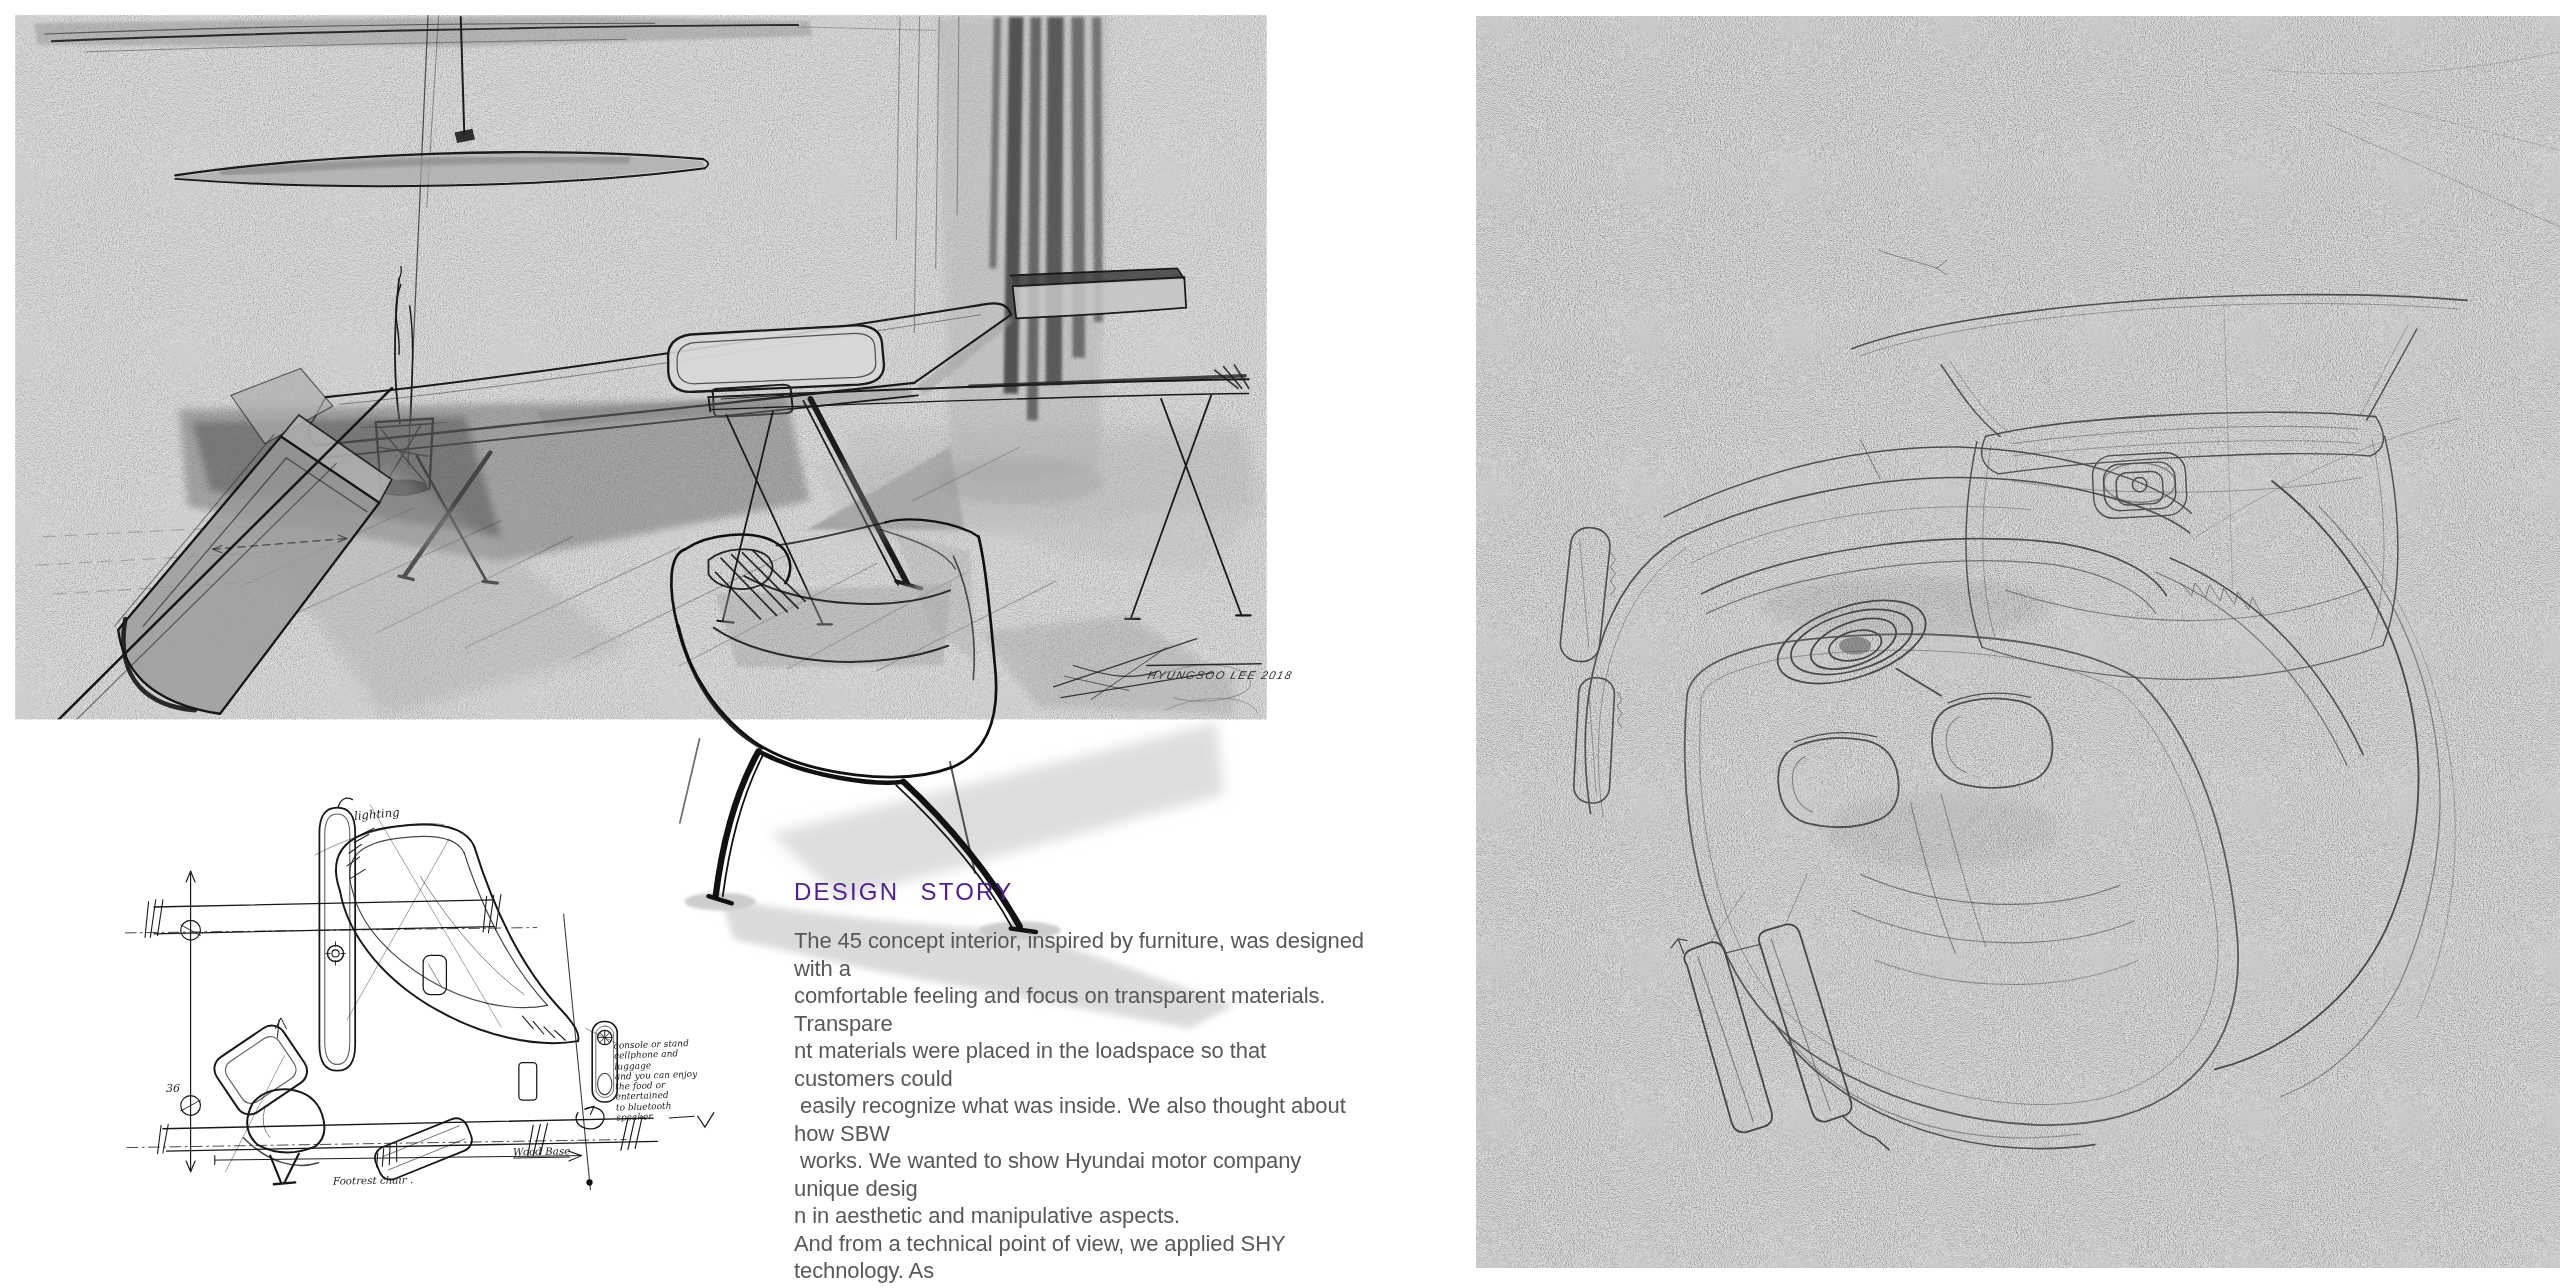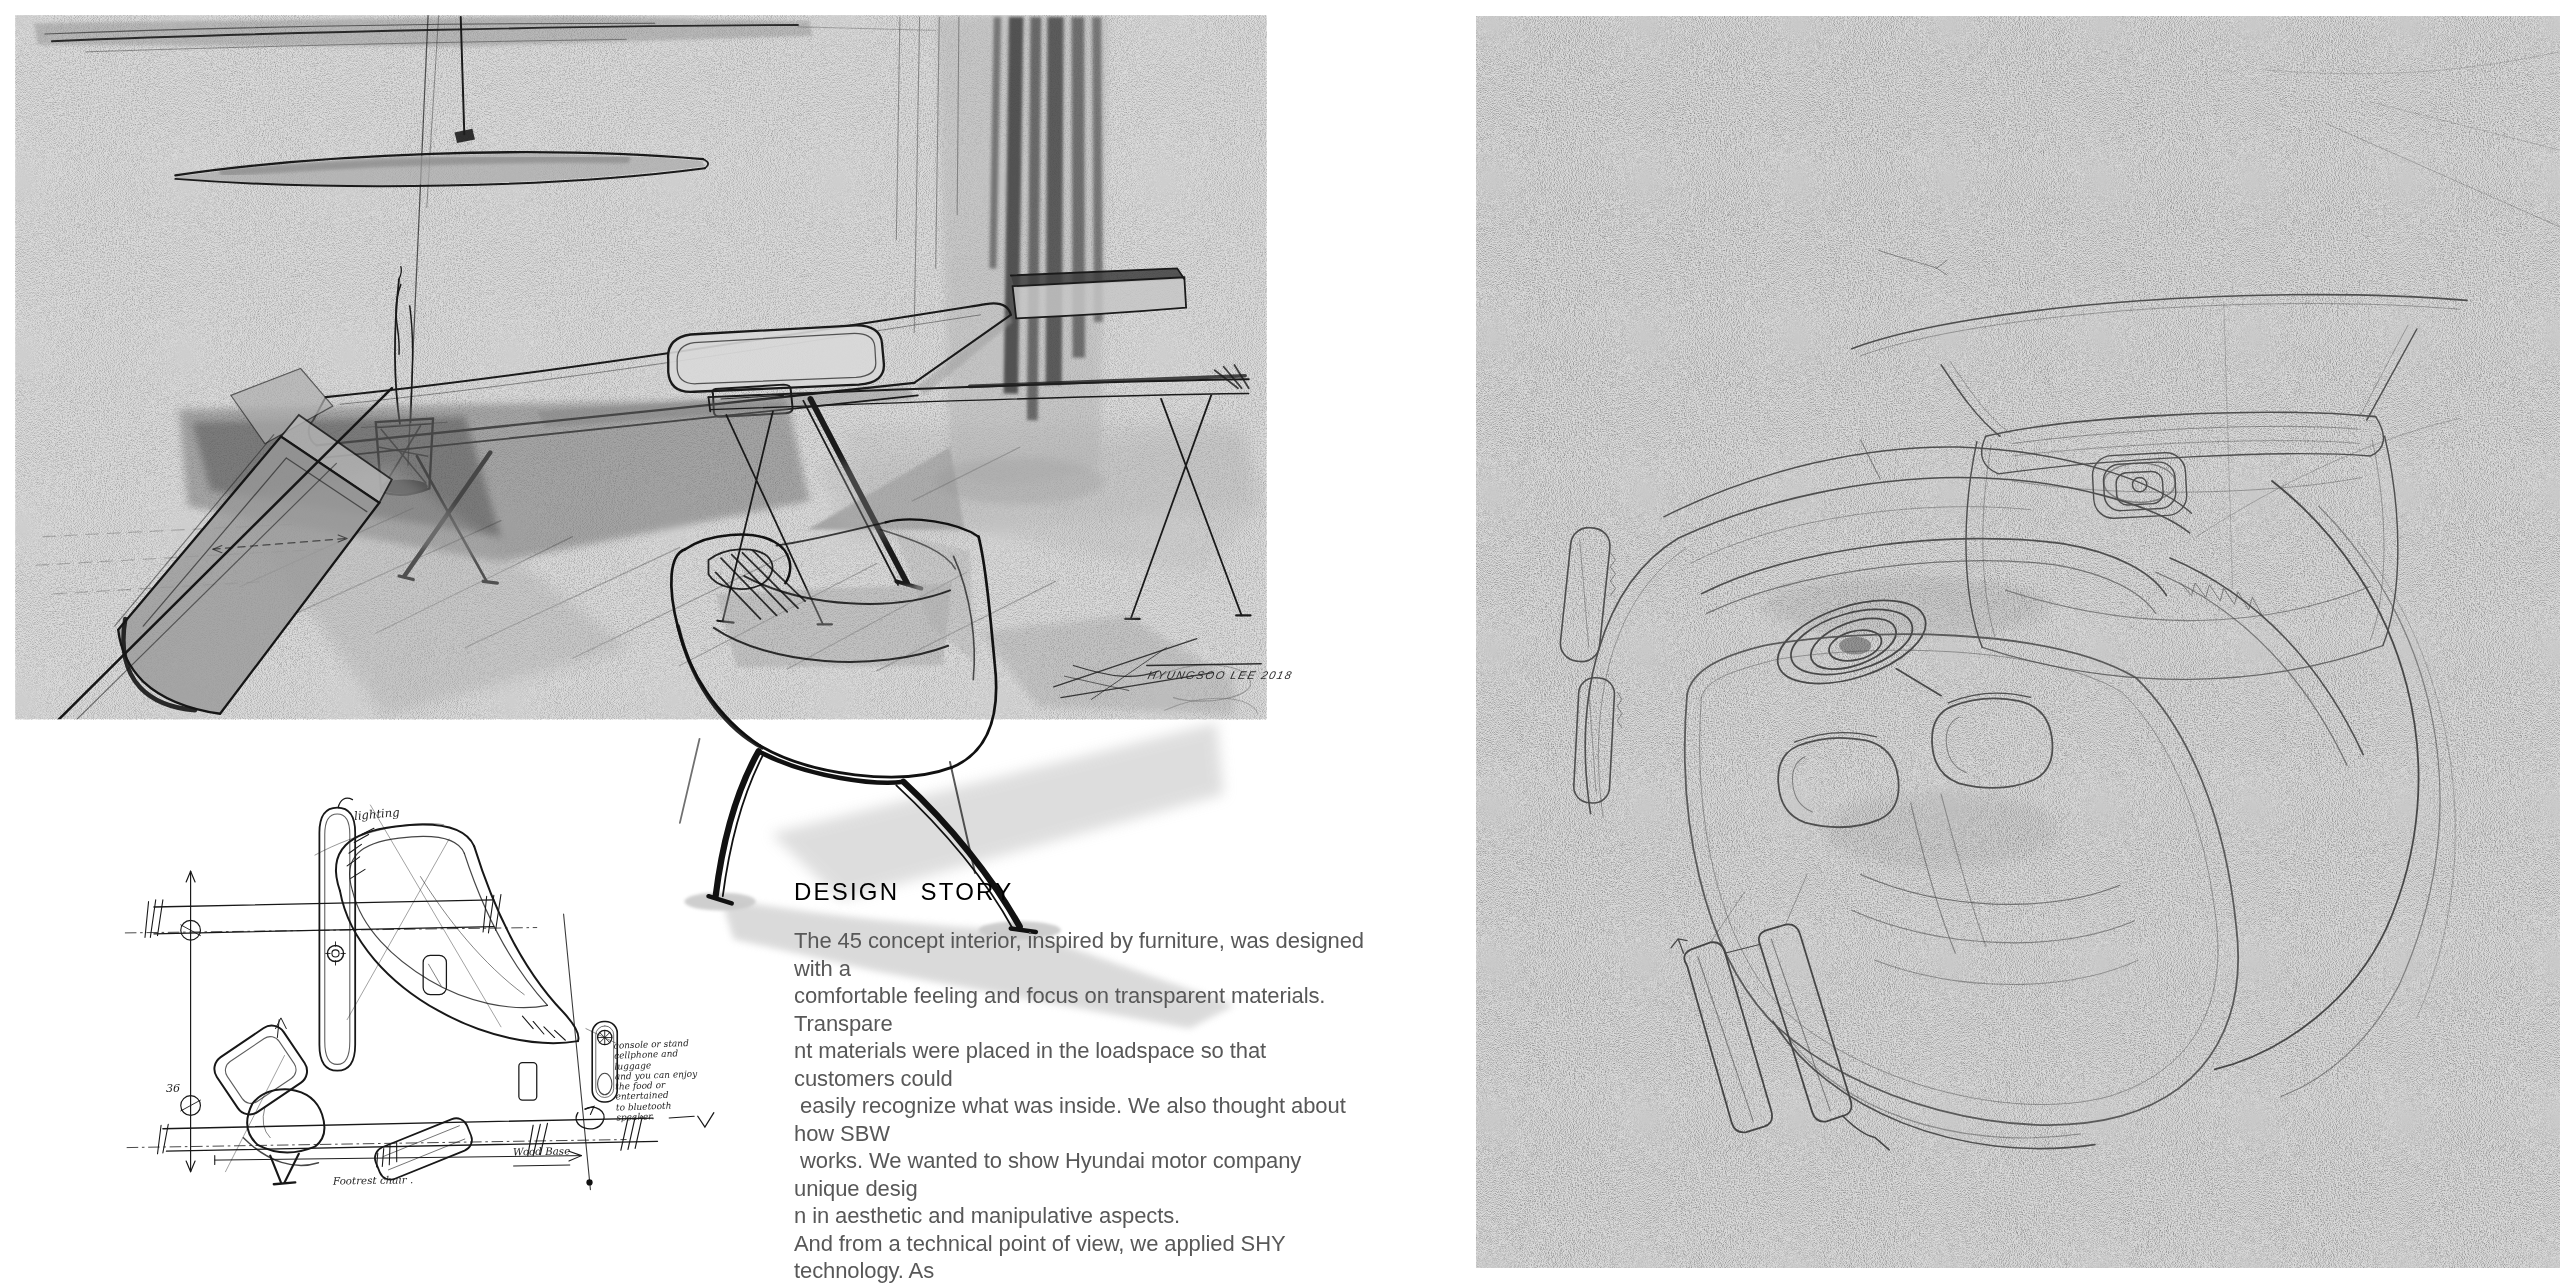--- a/index.html
+++ b/index.html
@@ -1,32 +1,32 @@
 <!DOCTYPE html>
 <html style="font-size:14.3px"><head>
 <meta charset="utf-8">
 <style>
   html,body{margin:0;padding:0;background:#ffffff;}
   .page{position:relative;width:2576px;height:1288px;background:#ffffff;overflow:hidden;
         font-family:"Liberation Sans",sans-serif;}
   svg{position:absolute;display:block;}
   .left-art{left:0;top:0;}
   .right-art{left:1476px;top:16px;}
-  .story-title{position:absolute;left:794px;top:878px;font-size:24px;color:#000000;
+  .story-title{position:absolute;left:794px;top:878px;font-size:24px;color:#4c1d95;
         letter-spacing:2.2px;word-spacing:12.5px;font-weight:400;}
   .story-body{position:absolute;left:794px;top:927px;width:572px;font-size:22px;
         color:#585858;line-height:27.5px;letter-spacing:-0.1px;white-space:pre-wrap;}
   .signature{position:absolute;left:1148px;top:669px;font-size:11.2px;color:#2b2b2b;
         font-style:italic;letter-spacing:1.6px;transform:skewX(-14deg);white-space:nowrap;}
   .hw{position:absolute;font-family:"DejaVu Serif",serif;font-style:italic;color:#1f1f1f;
         white-space:pre-wrap;}
   .hw-lighting{left:354px;top:807px;font-size:11.6px;transform:rotate(-5deg);}
   .hw-45{left:166px;top:1082px;font-size:11.2px;}
   .hw-wood{left:513px;top:1145px;font-size:10.3px;border-bottom:0.9px solid #1f1f1f;
-        padding-bottom:8px;transform:rotate(-1deg);}
+        padding-bottom:0;transform:rotate(-1deg);}
   .hw-foot{left:333px;top:1174px;font-size:10.3px;transform:rotate(-1deg);}
   .hw-note{left:615px;top:1039px;width:93px;font-size:9px;line-height:10.3px;
         transform:rotate(-2deg);}
 </style>
 </head>
 <body>
 
 <div class="page">
 
 <svg class="left-art" width="1476" height="1288" viewBox="0 0 1650 1440">

